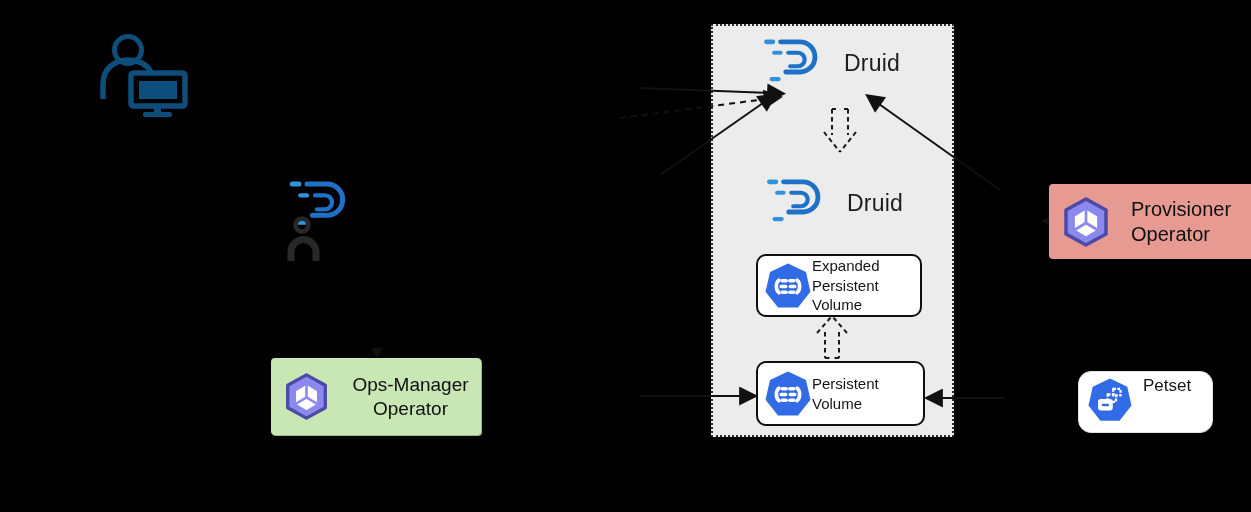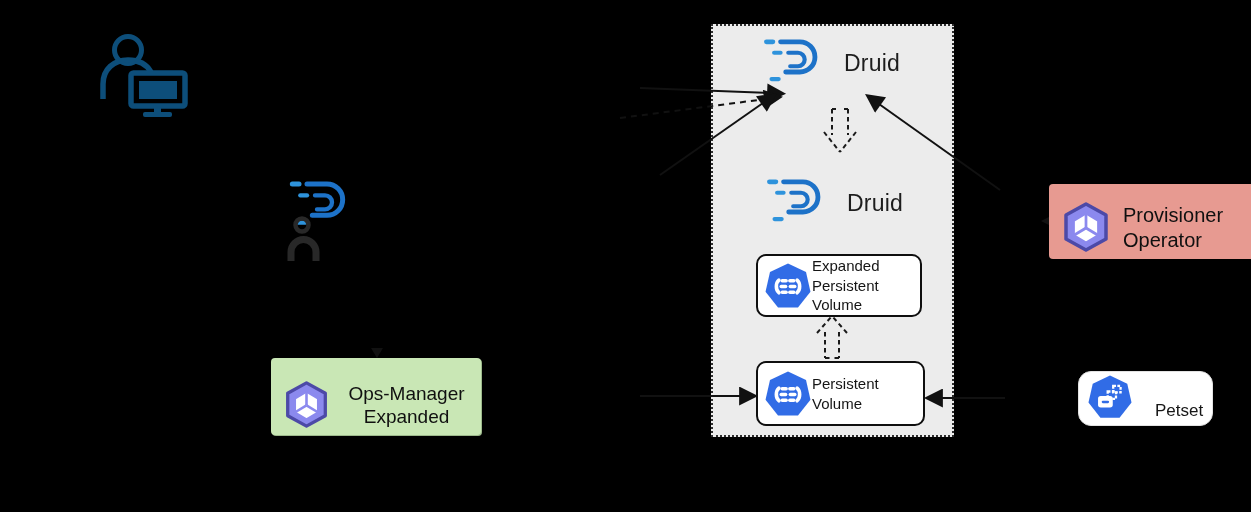--- a/index.html
+++ b/index.html
@@ -27,33 +27,33 @@
   .resource-box{
     background:#fff;border:2px solid #0f0f0f;border-radius:10px;
     display:flex;align-items:center;box-sizing:border-box;padding:4px 8px 4px 6px;
   }
   .resource-label{
     flex:1;text-align:left;font-size:15px;line-height:1.32;color:#151515;
     white-space:pre-line;font-weight:500;
   }
 
   .op-box{
-    display:flex;align-items:flex-end;box-sizing:border-box;border-radius:4px;
-    padding:6px 10px 6px 12px;gap:12px;
+    display:flex;align-items:center;box-sizing:border-box;border-radius:4px;
+    padding:6px 10px 6px 12px;gap:20px;
   }
   .op-box .op-label{font-size:19px;line-height:1.25;color:#101010;white-space:pre-line;font-weight:500;}
   .ops-manager{left:271px;top:358px;width:210px;height:77px;background:#c9e7b5;box-shadow:1px 1px 0 #9db98c;}
   .ops-manager .op-label{flex:1;text-align:center;}
   .provisioner{left:1049px;top:184px;width:202px;height:75px;background:#e79a91;border-radius:4px 0 0 4px;}
   .provisioner .op-label{font-size:20px;}
 
   .petset{
-    left:1078px;top:371px;width:135px;height:55px;background:#ffffff;
-    border:1px solid #e2e2e2;border-radius:13px;display:flex;align-items:flex-end;
-    box-sizing:border-box;padding:4px 8px;gap:22px;
+    left:1078px;top:371px;width:135px;height:62px;background:#ffffff;
+    border:1px solid #e2e2e2;border-radius:13px;display:flex;align-items:flex-start;
+    box-sizing:border-box;padding:4px 8px;gap:10px;
   }
   .petset-label{font-size:17px;color:#161616;font-weight:500;}
 </style>
 </head>
 <body>
 
 <div class="canvas">
 
   <div class="abs cluster"></div>
 
@@ -193,21 +193,21 @@
       <polygon points="50,22 75,37 75,67 50,82 25,67 25,37" fill="#ffffff"></polygon>
       <g stroke="#8b89ee" stroke-width="5.5" fill="none" stroke-linejoin="round">
         <polygon points="50,22 75,37 75,67 50,82 25,67 25,37"></polygon>
         <path d="M50,22 V52"></path>
           <path d="M50,52 L25,67"></path>
           <path d="M50,52 L75,67"></path>
       </g>
       <polygon points="50,58 62,66 50,74 38,66" fill="#ffffff"></polygon>
     </svg>
     <div class="op-label">Ops-Manager
-Expanded</div>
+Operator</div>
   </div>
 
   <div class="abs content op-box provisioner">
     <svg width="50" height="52" viewBox="0 0 100 100">
       <polygon points="50,4 90,26 90,74 50,96 10,74 10,26" fill="#8b89ee" stroke="#4c49a7" stroke-width="7" stroke-linejoin="round"></polygon>
       <polygon points="50,22 75,37 75,67 50,82 25,67 25,37" fill="#ffffff"></polygon>
       <g stroke="#8b89ee" stroke-width="5.5" fill="none" stroke-linejoin="round">
         <polygon points="50,22 75,37 75,67 50,82 25,67 25,37"></polygon>
         <path d="M50,22 V52"></path>
           <path d="M50,52 L25,67"></path>

